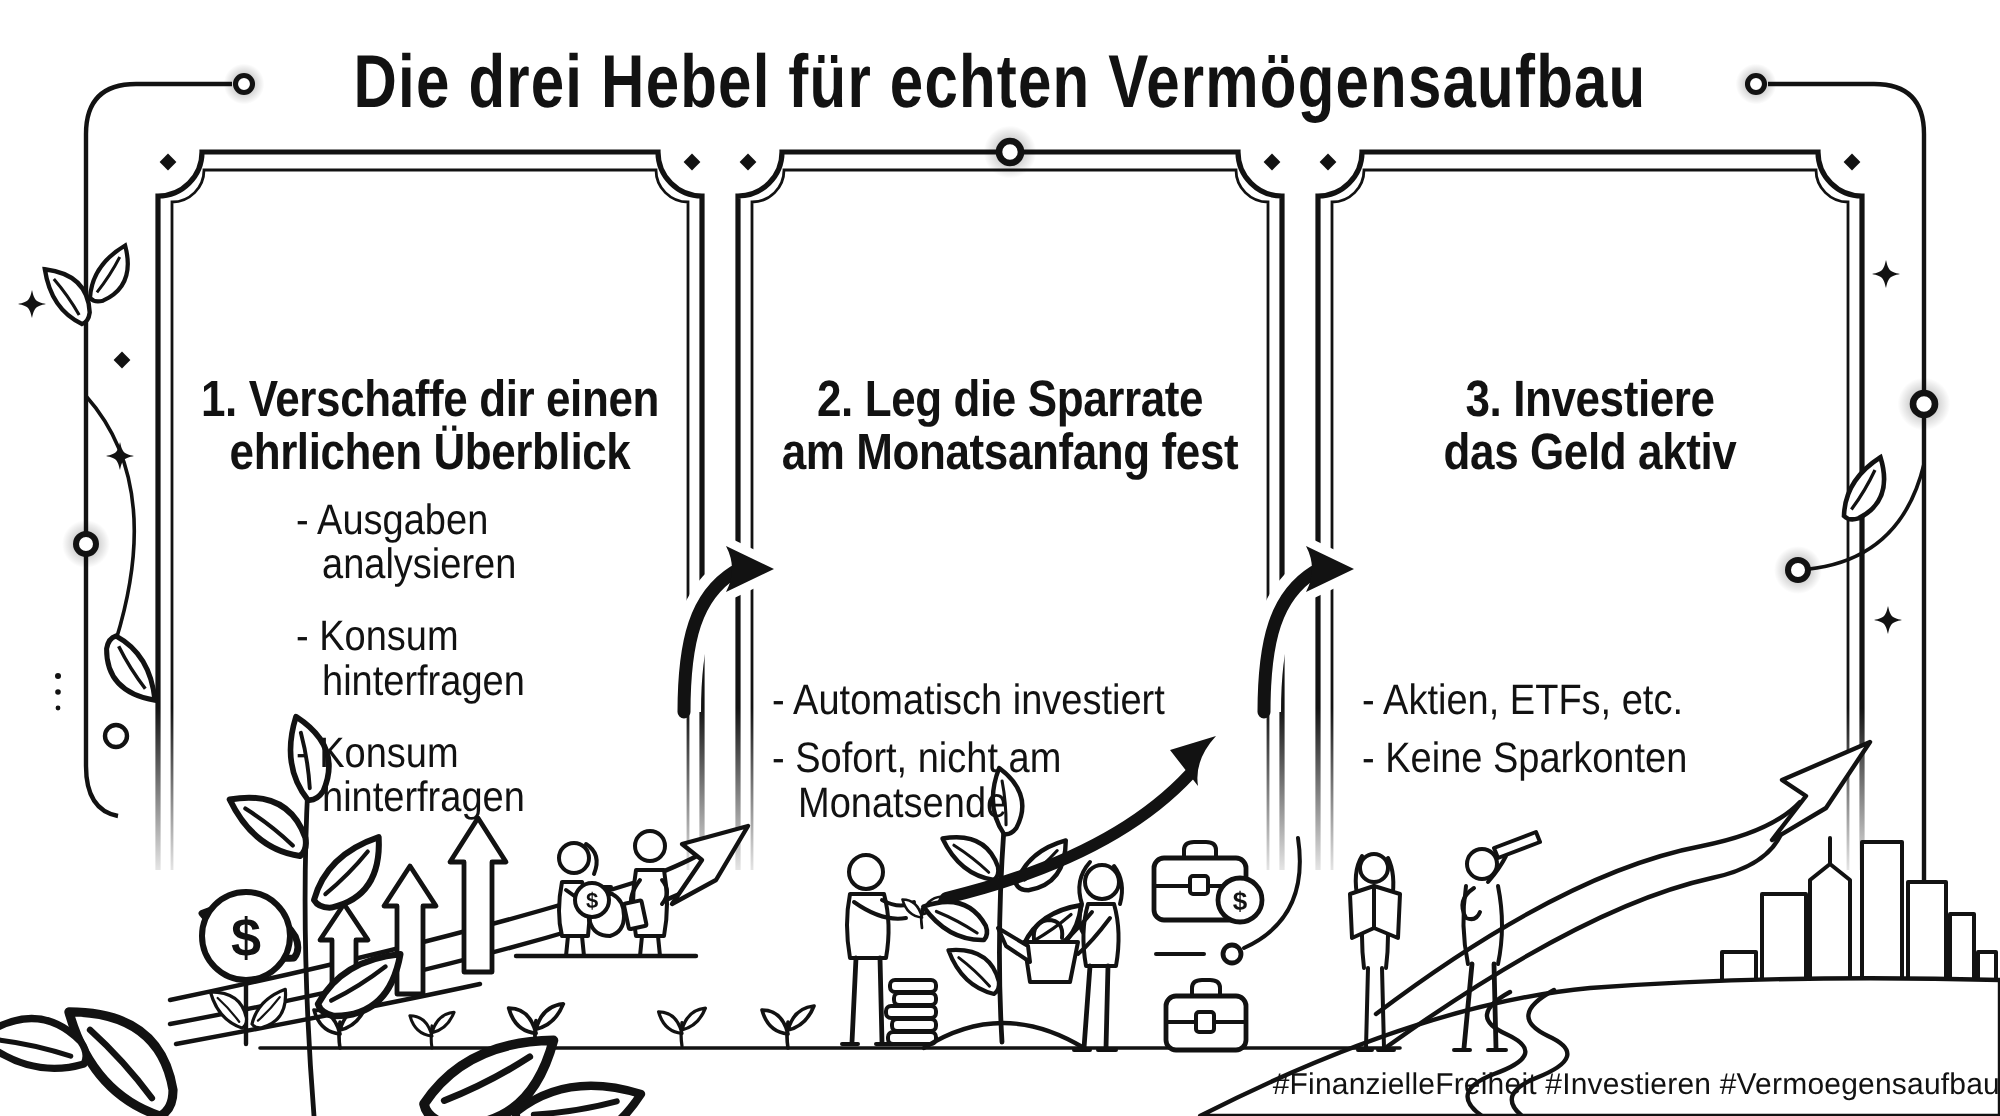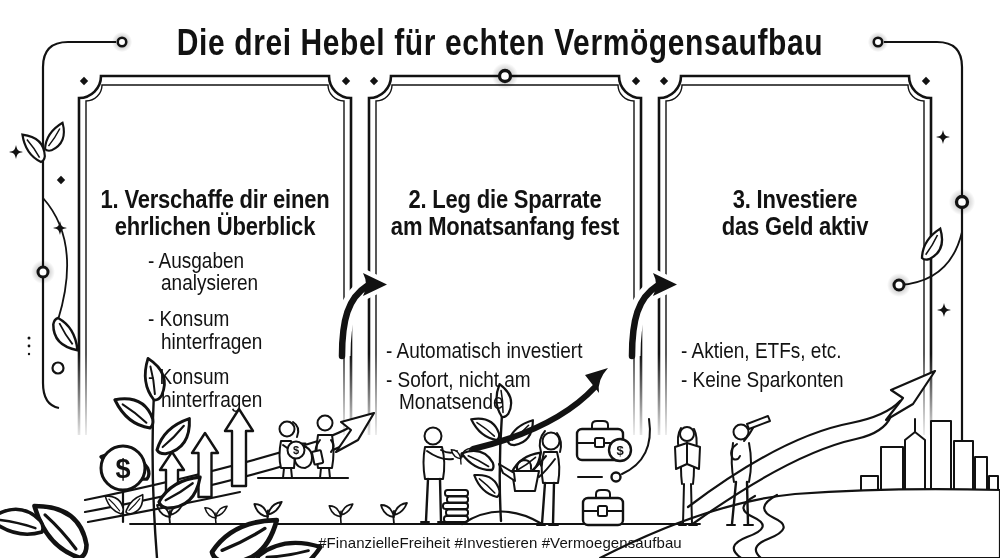--- a/index.html
+++ b/index.html
@@ -13,21 +13,21 @@
            line-height:23px;letter-spacing:-0.2px;transform:scaleY(1.16);transform-origin:top center;}
   .heading span{display:block;}
   .h1{left:75px;top:186px;} .h2{left:365px;top:186px;} .h3{left:655px;top:186px;}
   .bullets{position:absolute;font-size:19px;line-height:20px;
            transform:scaleY(1.12);transform-origin:top left;}
   .bullets .bullet{margin-bottom:12px;}
   .bullets.tight .bullet{margin-bottom:6px;}
   .bullet span{display:block;white-space:nowrap;}
   .bullet span.cont{padding-left:13px;}
   .b1{left:148px;top:250px;} .b2{left:386px;top:340px;} .b3{left:681px;top:340px;}
-  .footer{position:absolute;left:0;top:534px;width:1000px;text-align:center;
+  .footer{position:absolute;left:0;top:534px;width:1000px;text-align:right;
           font-size:15px;letter-spacing:0.1px;}
 </style>
 </head>
 <body>
 
 <div class="stage">
 
 <svg class="art" width="1000" height="558" viewBox="0 0 1000 558">
   <defs>
     <linearGradient id="fadeY" gradientUnits="userSpaceOnUse" x1="0" y1="120" x2="0" y2="445">

